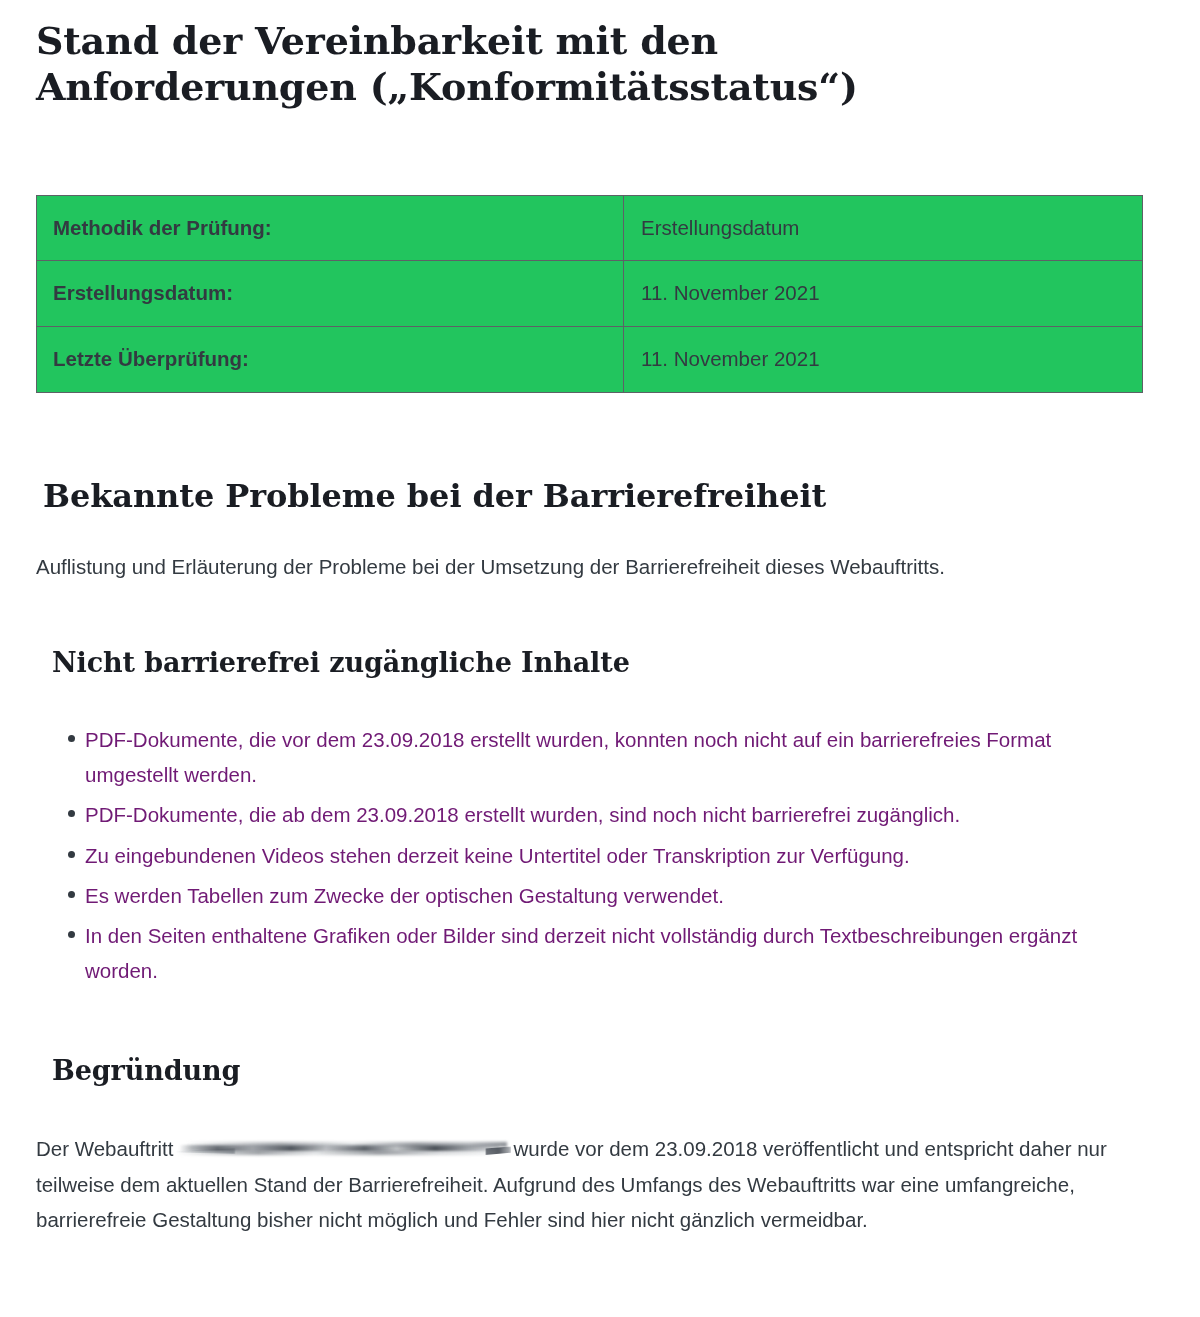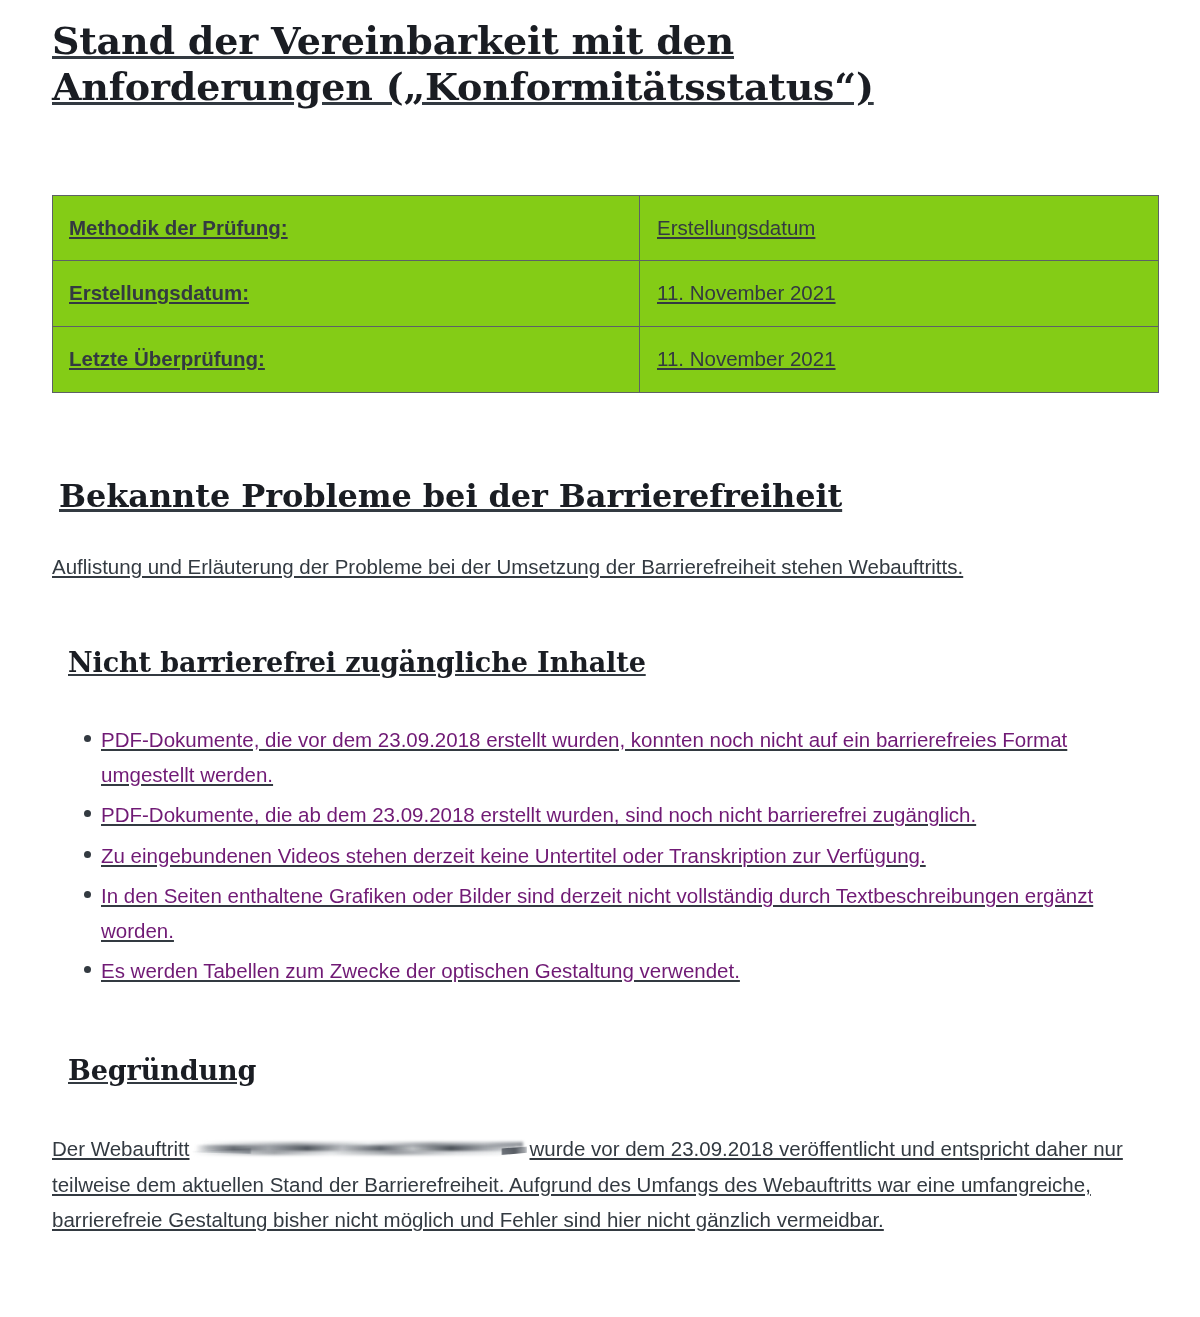--- a/index.html
+++ b/index.html
@@ -20,24 +20,23 @@
   .page {
     position: relative;
     width: 1200px;
     height: 1317px;
     box-sizing: border-box;
     padding: 0;
   }
 
   .content {
     position: absolute;
-    left: 52px;
+    left: 36px;
     top: 0;
     width: 1110px;
-    text-decoration: underline;
   }
 
   
   h1.doc-title {
     font-family: "DejaVu Serif", "Liberation Serif", serif;
     font-weight: 700;
     font-size: 38px;
     line-height: 1.22;
     letter-spacing: -0.2px;
     color: #1a1d23;
@@ -83,21 +82,21 @@
   .spacer-after-h3 { height: 26px; }
   .spacer-before-h3b { height: 44px; }
   .spacer-after-h3b { height: 28px; }
 
   
   table.info-table {
     border-collapse: collapse;
     width: 1107px;
     table-layout: fixed;
     border: 1.5px solid #5d6166;
-    background: #84cc16;
+    background: #22c55e;
   }
   table.info-table td {
     border: 1.5px solid #5d6166;
     padding: 17px 16px 17px 16px;
     vertical-align: middle;
     font-size: 20.5px;
     line-height: 1.5;
     color: #333a41;
     height: 26px;
   }
@@ -253,21 +252,21 @@
         </tr>
       </tbody>
     </table>
 
     <div class="spacer-table-bottom"></div>
 
     <h2 class="section-title">Bekannte Probleme bei der Barrierefreiheit</h2>
 
     <div class="spacer-after-h2"></div>
 
-    <p class="body-text">Auflistung und Erläuterung der Probleme bei der Umsetzung der Barrierefreiheit stehen Webauftritts.</p>
+    <p class="body-text">Auflistung und Erläuterung der Probleme bei der Umsetzung der Barrierefreiheit dieses Webauftritts.</p>
 
     <div class="spacer-before-h3"></div>
 
     <h3 class="sub-title">Nicht barrierefrei zugängliche Inhalte</h3>
 
     <div class="spacer-after-h3"></div>
 
     <ul class="issue-list">
       <li>
         <span class="bullet-dot"></span>
@@ -276,25 +275,25 @@
       <li>
         <span class="bullet-dot"></span>
         <span>PDF-Dokumente, die ab dem 23.09.2018 erstellt wurden, sind noch nicht barrierefrei zugänglich.</span>
       </li>
       <li>
         <span class="bullet-dot"></span>
         <span>Zu eingebundenen Videos stehen derzeit keine Untertitel oder Transkription zur Verfügung.</span>
       </li>
       <li>
         <span class="bullet-dot"></span>
+        <span>Es werden Tabellen zum Zwecke der optischen Gestaltung verwendet.</span>
+      </li>
+      <li>
+        <span class="bullet-dot"></span>
         <span>In den Seiten enthaltene Grafiken oder Bilder sind derzeit nicht vollständig durch Textbeschreibungen ergänzt worden.</span>
-      </li>
-      <li>
-        <span class="bullet-dot"></span>
-        <span>Es werden Tabellen zum Zwecke der optischen Gestaltung verwendet.</span>
       </li>
     </ul>
 
     <div class="spacer-before-h3b"></div>
 
     <h3 class="sub-title">Begründung</h3>
 
     <div class="spacer-after-h3b"></div>
 
     <p class="body-text"><span>Der Webauftritt</span><span class="redaction"><span class="smear-wisp"></span><span class="smear-c"></span><span class="smear-a"></span><span class="smear-b"></span><span class="smear-tail"></span></span><span>wurde vor dem 23.09.2018 veröffentlicht und entspricht daher nur teilweise dem aktuellen Stand der Barrierefreiheit. Aufgrund des Umfangs des Webauftritts war eine umfangreiche, barrierefreie Gestaltung bisher nicht möglich und Fehler sind hier nicht gänzlich vermeidbar.</span></p>

